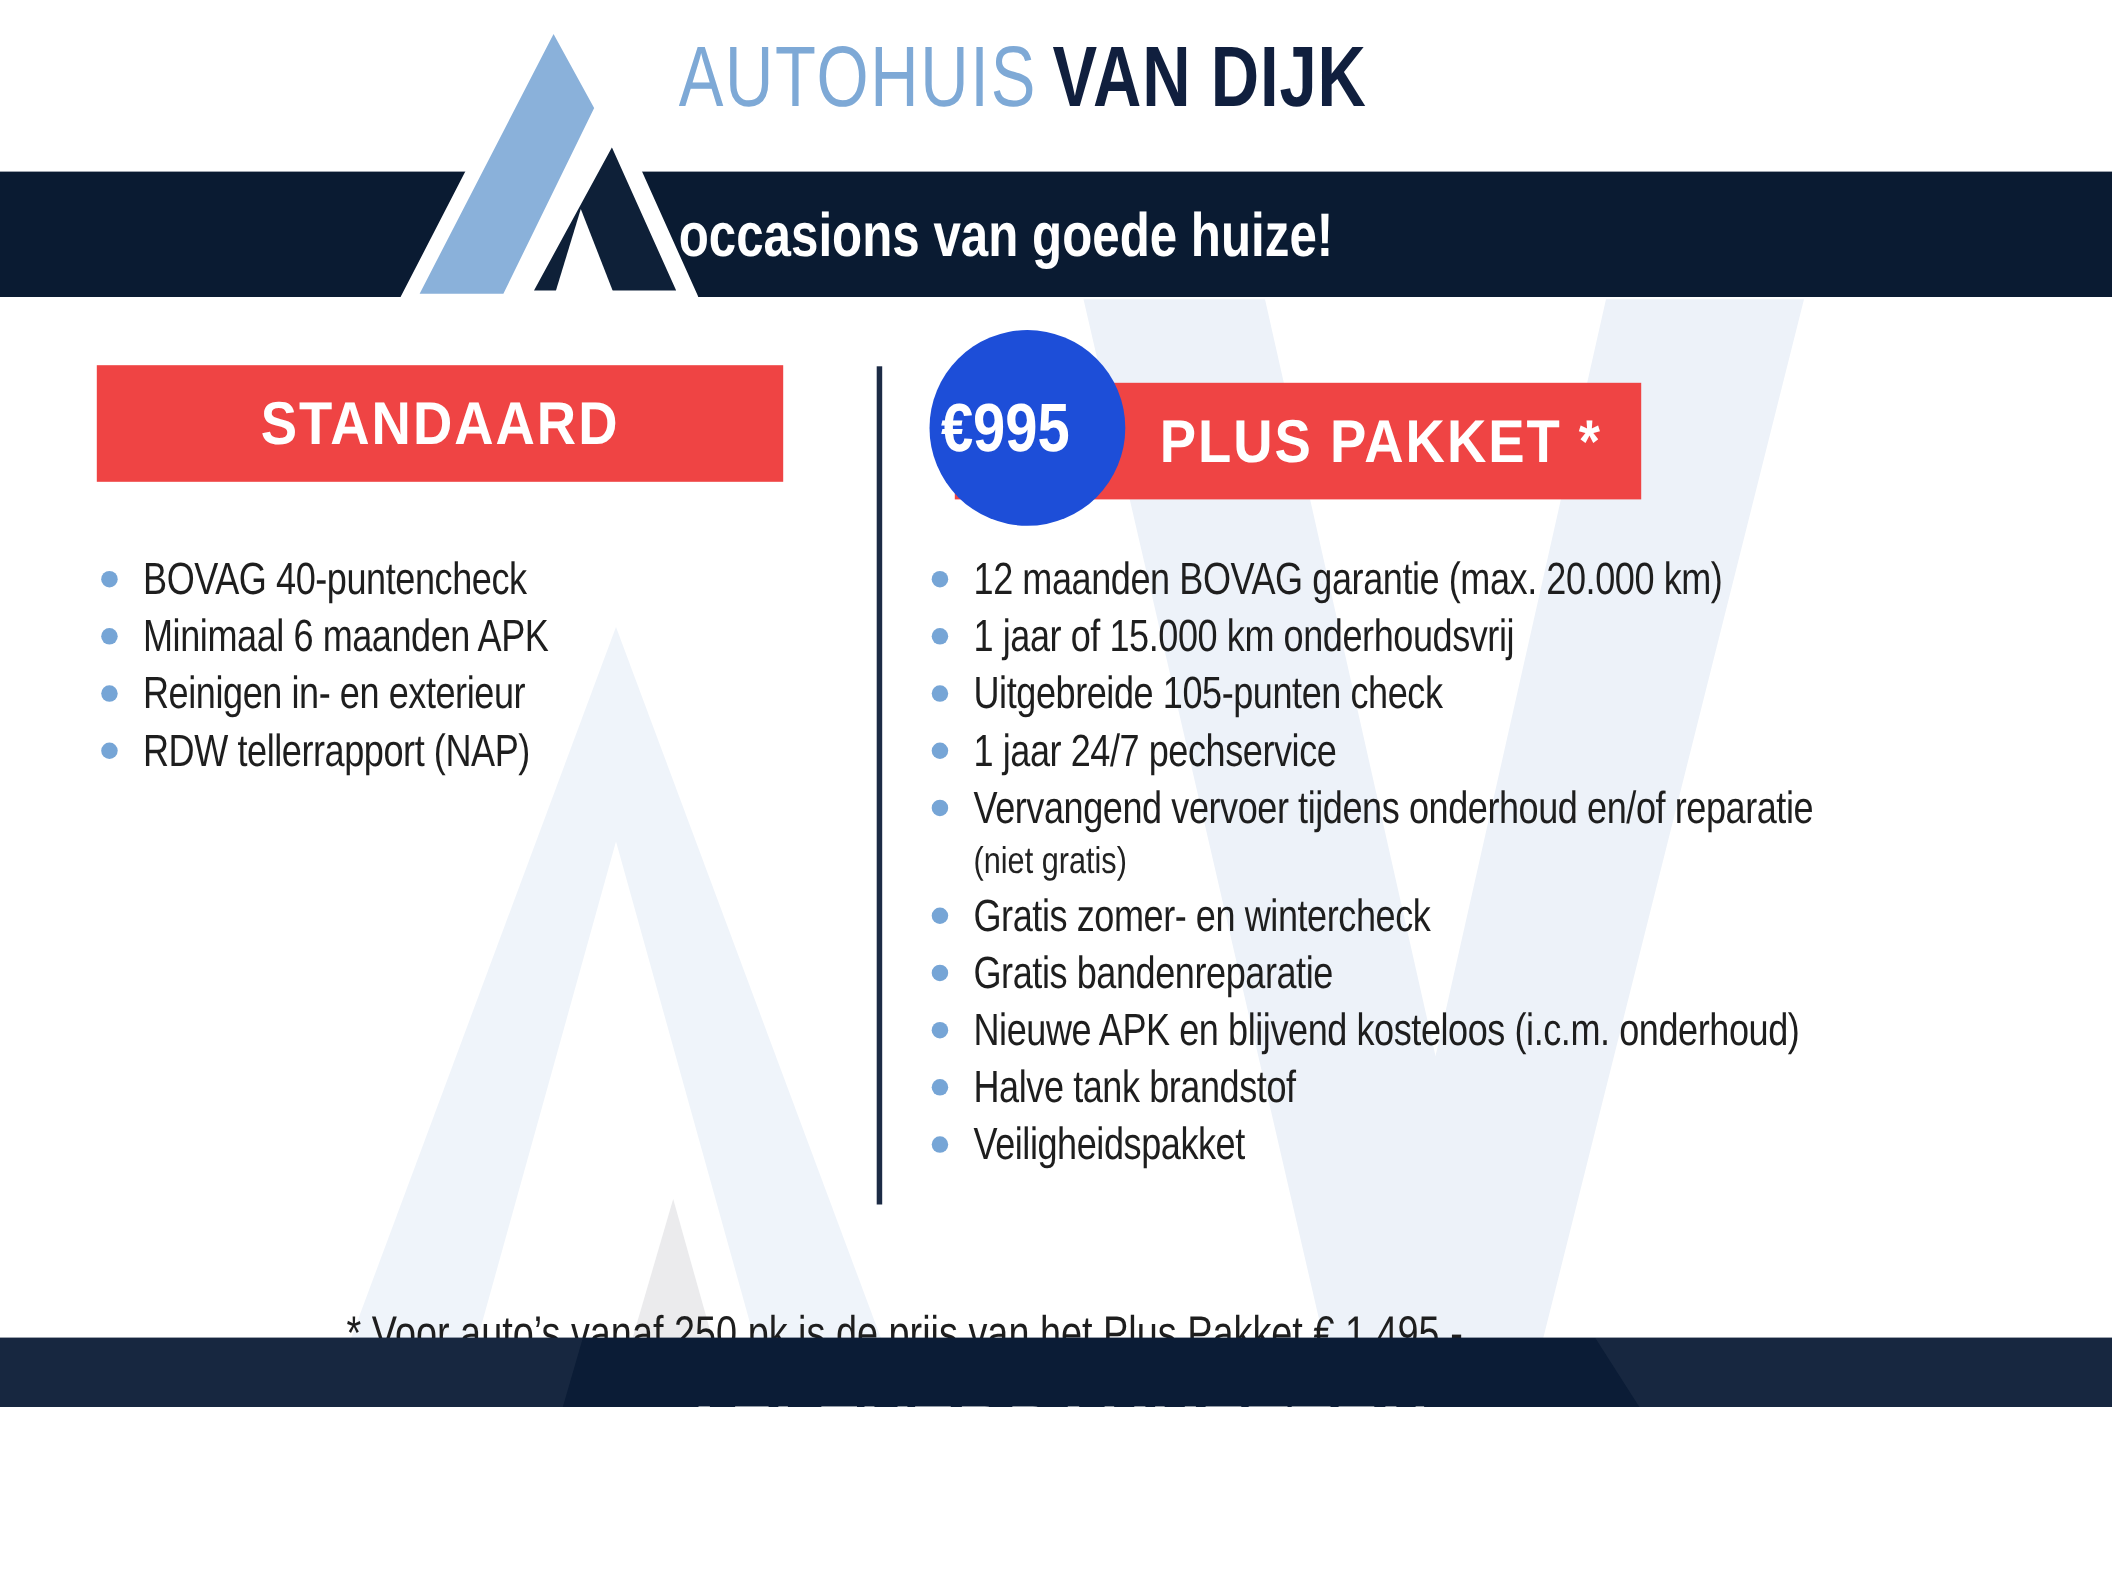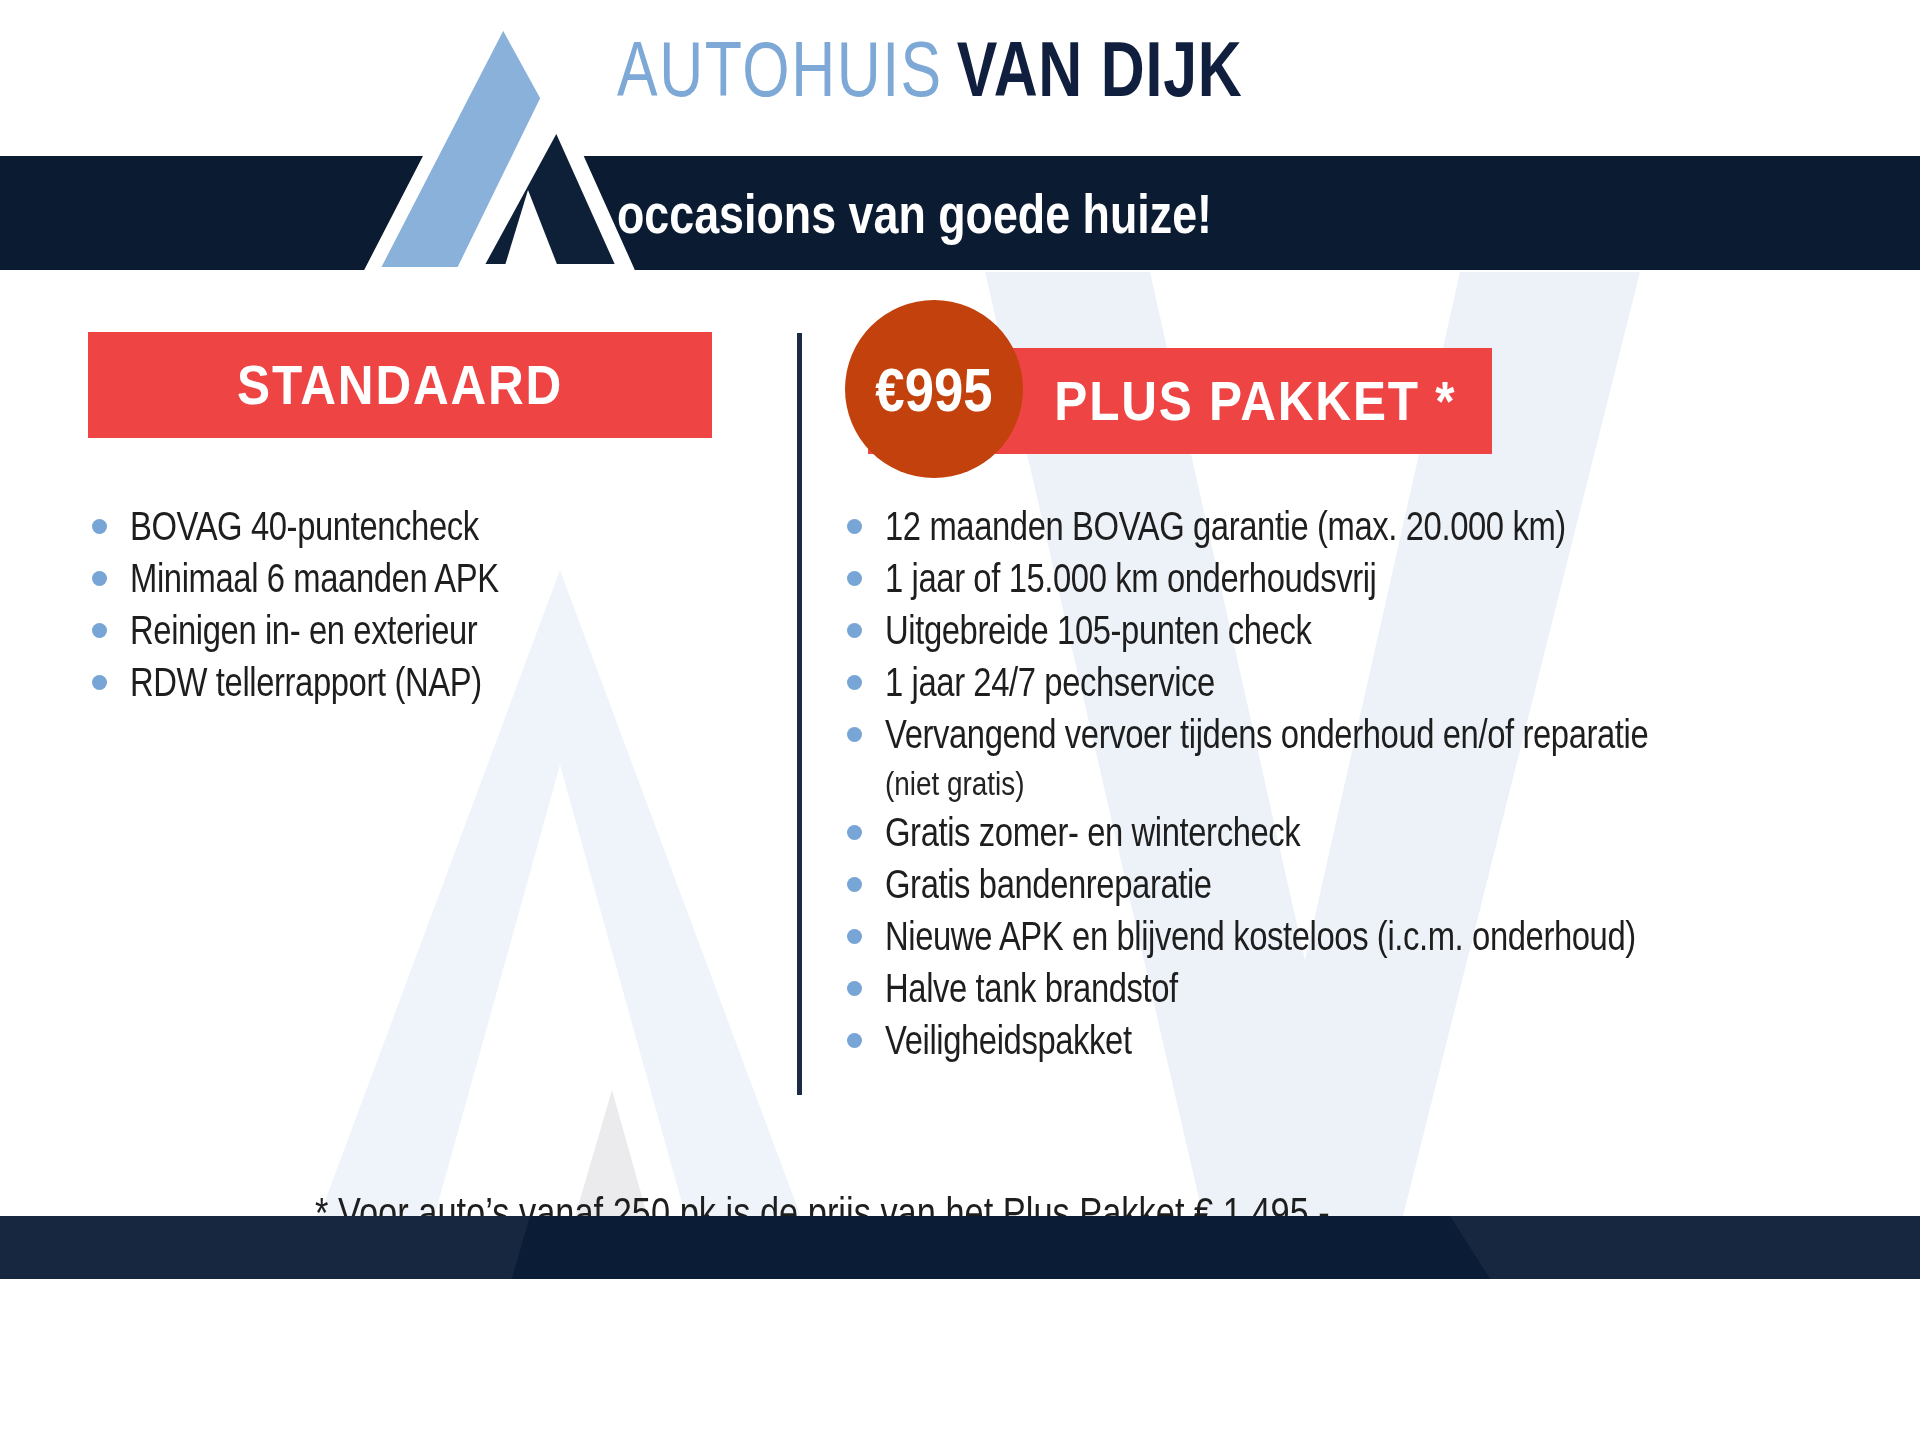--- a/index.html
+++ b/index.html
@@ -30,21 +30,21 @@
   .pkg-header .hd{color:#ffffff;font-weight:700;font-size:55px;letter-spacing:2px;white-space:nowrap;
                   transform:scaleX(.9);transform-origin:center;}
   .hdr-std{left:88px;width:624px;}
   .hdr-plus{left:868px;width:624px;padding-left:150px;box-sizing:border-box;margin-top:16px;}
 
   
   .divider{position:absolute;left:797px;top:333px;width:5px;height:762px;background:#1c2b45;z-index:1;}
 
   
   .price-circle{position:absolute;left:845px;top:300px;width:178px;height:178px;border-radius:50%;
-                background:#c2410c;display:flex;align-items:center;justify-content:center;z-index:2;}
+                background:#1d4ed8;display:flex;align-items:center;z-index:2;}
   .price-circle .pr{color:#ffffff;font-size:62px;font-weight:700;transform:scaleX(.85);}
 
   
   ul.pkg-list{position:absolute;margin:0;padding:0;list-style:none;z-index:1;}
   .list-left{left:90px;top:500px;}
   .list-right{left:845px;top:500px;}
   ul.pkg-list li{position:relative;padding-left:40px;line-height:52px;font-size:41px;color:#1e1e1e;}
   ul.pkg-list .dot{position:absolute;left:2px;top:19px;width:15px;height:15px;border-radius:50%;background:#76a5d6;}
   ul.pkg-list .txt{display:inline-block;transform:scaleX(.8);transform-origin:left center;
                    white-space:nowrap;letter-spacing:-0.5px;}

